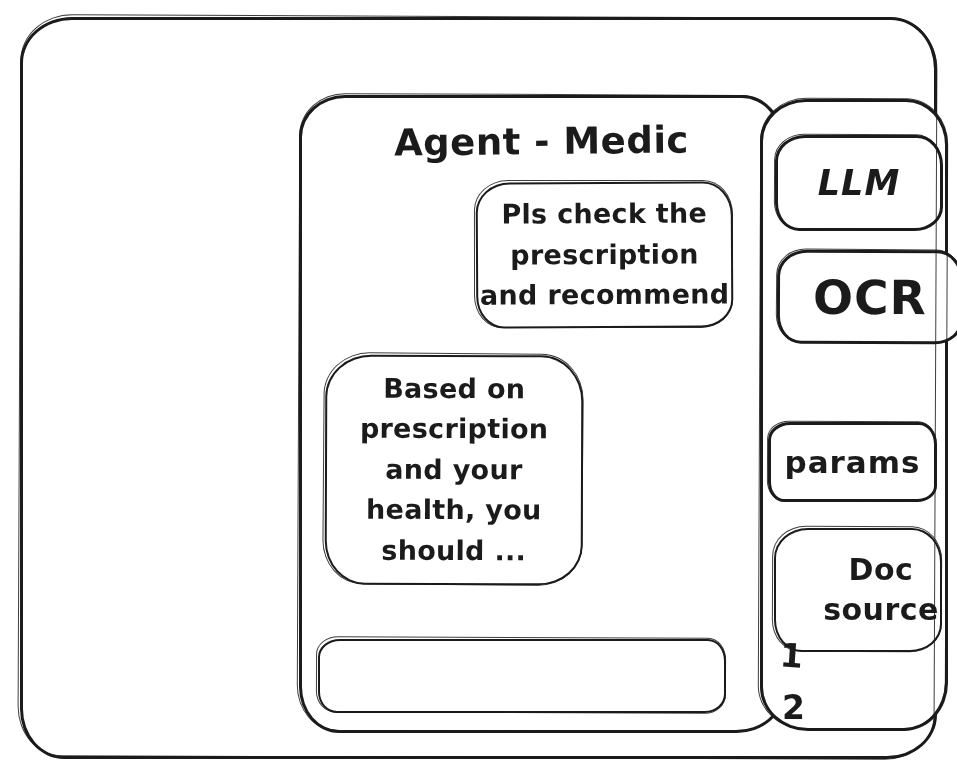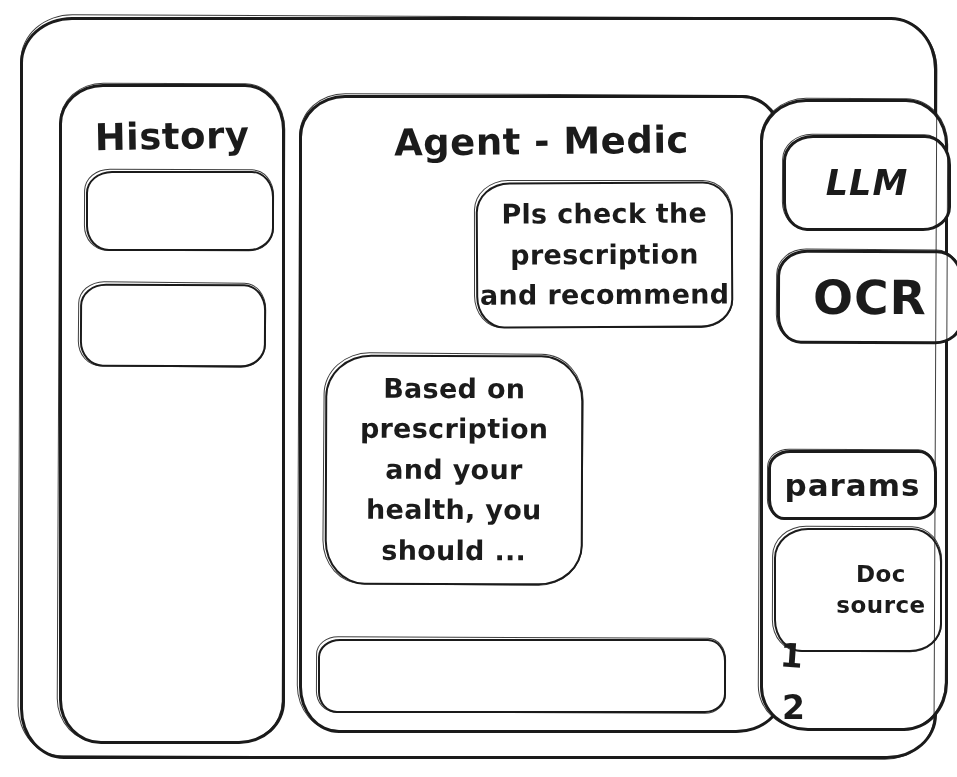--- a/index.html
+++ b/index.html
@@ -121,43 +121,42 @@
     content:"";
     position:absolute;
     inset:-4px -2px -2px -4px;
     border:1.4px solid var(--ink);
     border-radius:inherit;
     transform:rotate(.3deg);
     pointer-events:none;
     opacity:.85;
   }
   .tbtn.llm{
-    left:20px;top:33px;width:168px;height:96px;
+    left:12px;top:33px;width:168px;height:96px;
     font-size:35px;font-style:italic;
     border-radius:30px 26px 28px 24px / 26px 30px 24px 28px;
   }
   .tbtn.ocr{
     left:14px;top:148px;width:186px;height:94px;
     font-size:47px;
     border-radius:30px 26px 28px 24px / 26px 30px 24px 28px;
     transform:rotate(.2deg);
   }
   .tbtn.params{
-    left:5px;top:320px;width:169px;height:70px;
+    left:5px;top:320px;width:169px;height:80px;
     font-size:31px;
     border-radius:22px 18px 20px 16px / 18px 22px 16px 20px;
-    margin-top:28px;
   }
   .docsource{
     left:11px;top:426px;width:168px;height:124px;
     display:flex;align-items:center;justify-content:center;
     text-align:center;
     white-space:pre-line;
     font-weight:bold;
-    font-size:23px;
+    font-size:30px;
     line-height:1.35;
     letter-spacing:.5px;
     border-radius:34px 30px 32px 28px / 30px 34px 28px 32px;
     cursor:pointer;
     padding-left:46px;
   }
   .docnum{
     position:absolute;
     font-weight:bold;
     font-size:33px;
@@ -165,25 +164,20 @@
   }
   .docnum.n1{left:17px;top:534px;transform:rotate(4deg);}
   .docnum.n2{left:19px;top:586px;}
 </style>
 </head>
 <body>
 
 <div class="stage">
   <div class="frame sk">
 
-    <section class="history-panel sk">
-      <h2 class="title history-title noink">History</h2>
-      <div class="hbox hbox1 sk thin"></div>
-      <div class="hbox hbox2 sk thin"></div>
-    </section>
 
     <section class="chat-panel sk">
       <h1 class="title chat-title noink">Agent - Medic</h1>
       <div class="bubble user sk thin">Pls check the
 prescription
 and recommend</div>
       <div class="bubble agent sk thin">Based on
 prescription
 and your
 health, you

